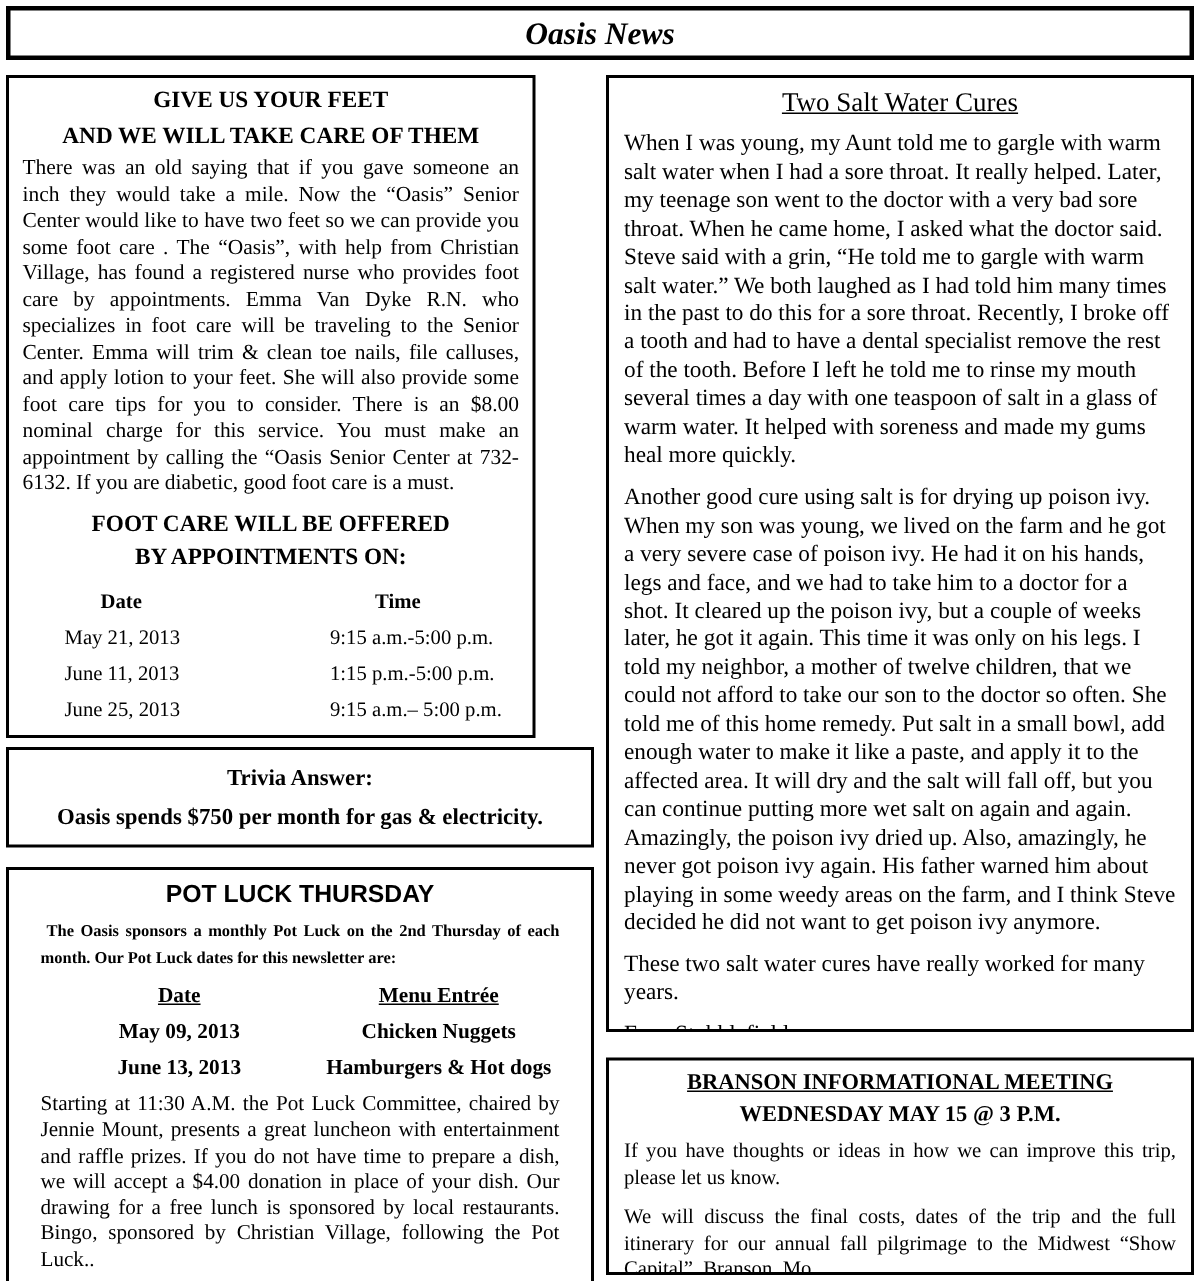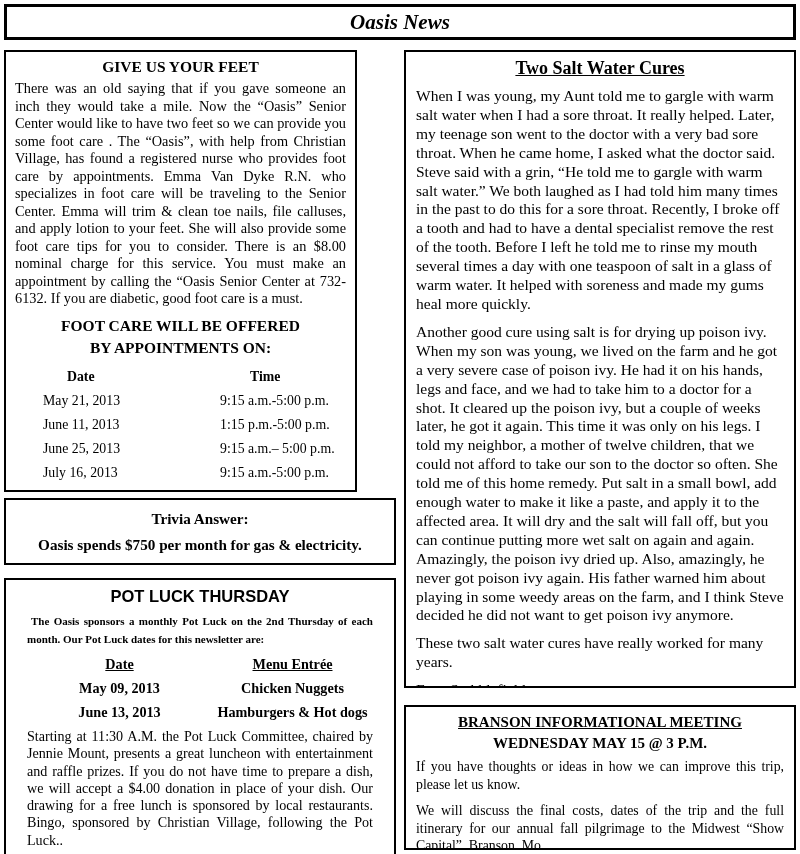--- a/index.html
+++ b/index.html
@@ -47,39 +47,40 @@
     font-weight: bold; font-size: 16.5px; text-align: center; margin: 4px 0 6px 0;
   }
   .pl-intro { font-size: 11px; line-height: 18px; text-align: justify; margin: 0 0 4px 0; text-indent: 4px; font-weight: bold; }
   .pl-table { font-size: 14.2px; font-weight: bold; margin: 2px 0 4px 0; }
   .pl-row { display: flex; line-height: 24px; text-align: center; }
   .pl-date { width: 185px; }
   .pl-menu { flex: 1; }
   .pl-body { font-size: 14.1px; line-height: 17.3px; text-align: justify; margin: 2px 0; }
   .pl-join { text-align: center; font-size: 19px; margin: 8px 0 0 0; letter-spacing: 0.5px; }
 
-  .salt-heading { text-align: center; font-weight: bold; font-size: 18px; margin: 2px 0 8px 0; text-decoration: underline; }
+  .salt-heading { text-align: center; font-weight: normal; font-size: 18px; margin: 2px 0 8px 0; text-decoration: underline; }
   .salt-para { font-size: 15.5px; line-height: 18.9px; text-align: left; margin: 0 0 9px 0; }
   .salt-sig { font-size: 15.5px; line-height: 18.9px; margin: 0; }
 
   .br-heading { text-align: center; font-weight: bold; font-size: 15px; margin: 3px 0 4px 0; text-decoration: underline; }
   .br-sub { text-align: center; font-weight: bold; font-size: 15px; margin: 0 0 6px 0; }
   .br-para { font-size: 13.8px; line-height: 17.6px; text-align: justify; margin: 0 0 9px 0; }
 </style>
 </head>
 <body>
 
 <div class="page">
 
   <div class="header-box">
     <h1>Oasis News</h1>
   </div>
 
   <section class="box box-feet">
     <div class="h-serif tight">GIVE US YOUR FEET</div>
+    <div class="h-serif">AND WE WILL TAKE  CARE OF THEM</div>
     <p class="body-text">There was an old saying that if you gave someone an inch they would take a mile. Now the “Oasis” Senior Center would like to have two feet so we can  provide you some foot care . The “Oasis”, with help from  Christian Village, has found a  registered nurse who provides foot care by appointments.  Emma Van Dyke R.N. who  specializes in foot care will be traveling to the Senior Center. Emma will trim &amp; clean toe nails, file calluses, and apply lotion to  your feet. She will also  provide some foot care tips for you to  consider. There is an $8.00 nominal charge for this  service. You must make an appointment by calling the “Oasis Senior Center at 732-6132. If you are diabetic, good foot care is a must.</p>
     <div class="h-serif" style="margin-top:9px">FOOT CARE WILL BE OFFERED</div>
     <div class="h-serif tight">BY APPOINTMENTS ON:</div>
     <div class="sched">
       <div class="sched-row sched-head">
         <div class="sched-date">Date</div>
         <div class="sched-time">Time</div>
       </div>
       <div class="sched-row">
         <div class="sched-date">May 21, 2013</div>

